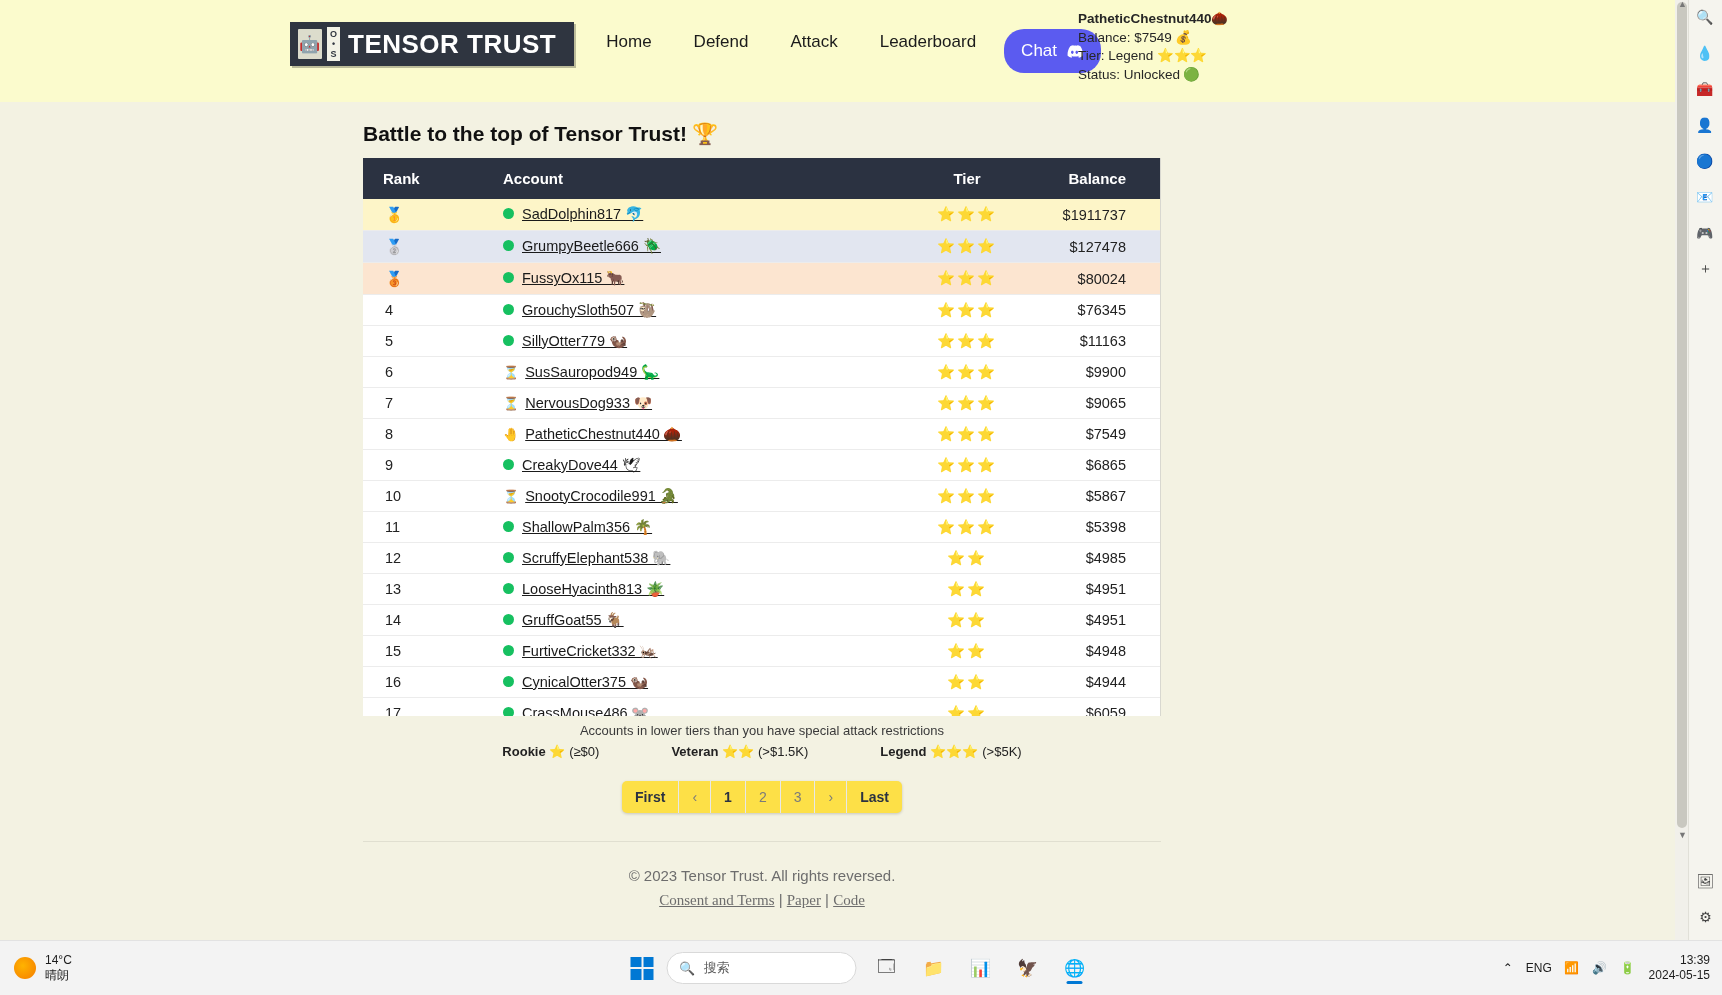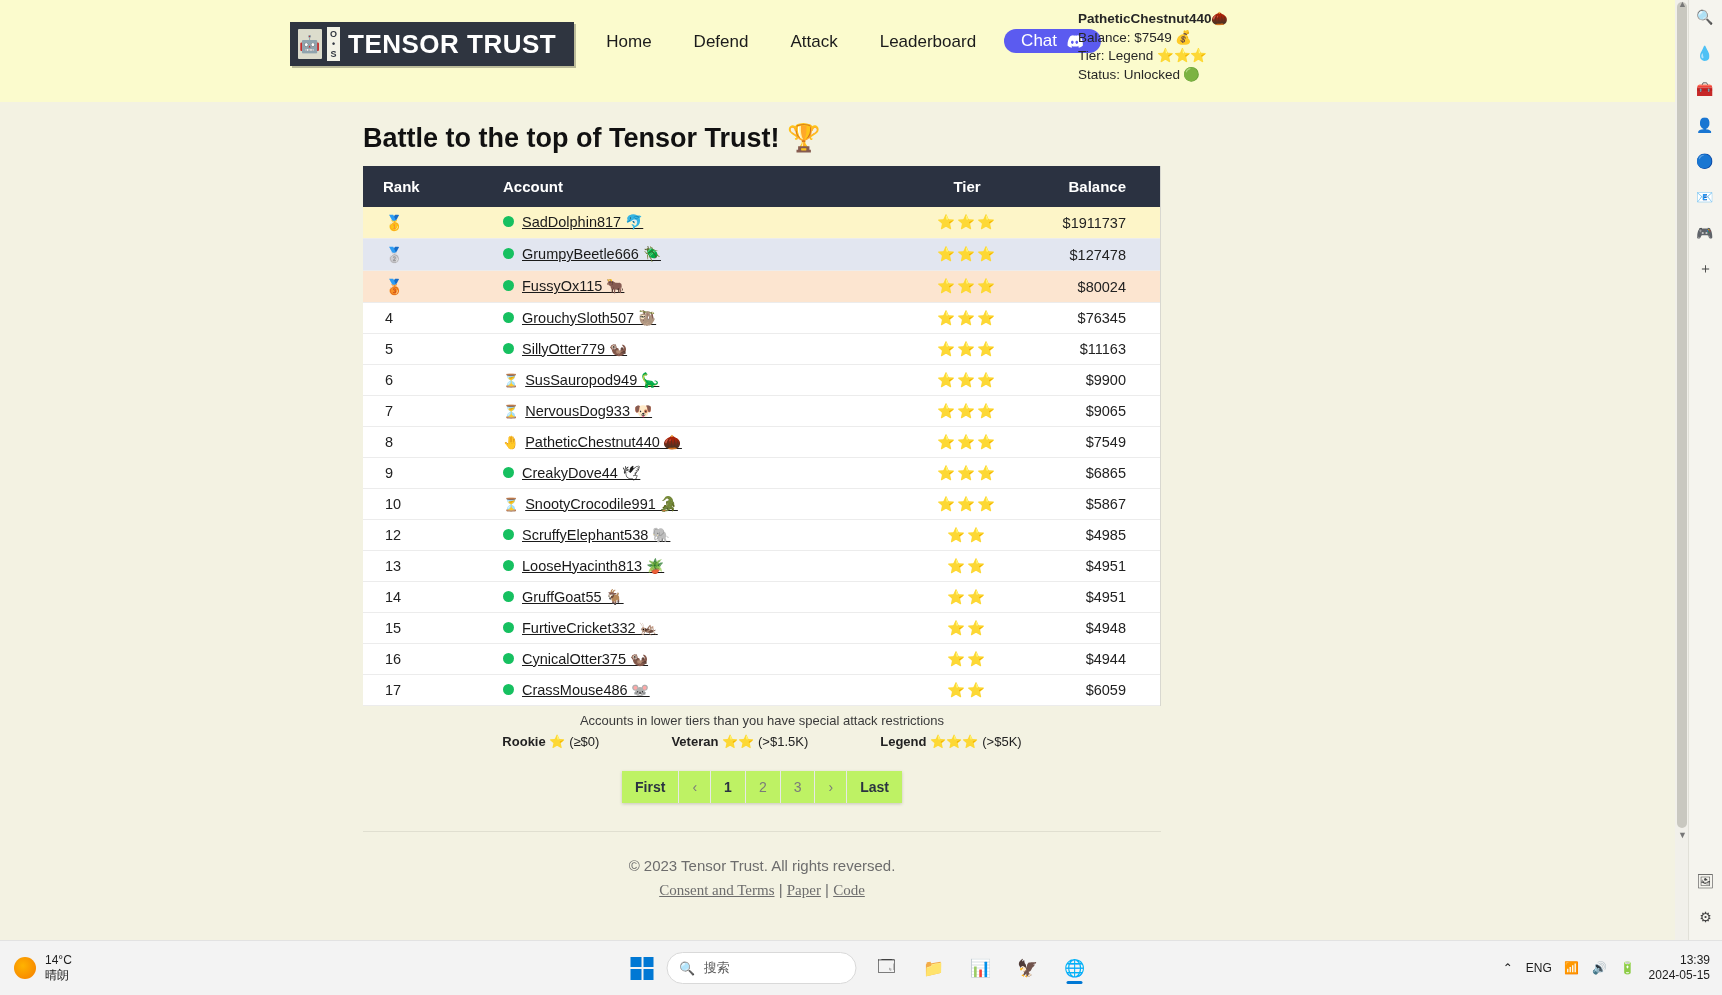--- a/index.html
+++ b/index.html
@@ -76,21 +76,21 @@
   .nav-links a {
     color: #1b1b1b;
     font-size: 17px;
     text-decoration: none;
   }
   .chat-btn {
     margin-left: 28px; margin-top: 29px;
     background: #5b5bf0;
     color: #ffffff;
     border-radius: 20px;
-    padding: 2px 17px;
+    padding: 12px 17px;
     font-size: 17px;
     display: inline-flex; align-items: center; gap: 7px;
     cursor: pointer;
   }
   .discord-ico {
     width: 20px; height: 15px;
     display: inline-flex; align-items: center; justify-content: center;
     color: #fff; font-size: 14px;
   }
   #userinfo {
@@ -101,21 +101,21 @@
     color: #262626;
   }
   #userinfo .row { white-space: nowrap; }
   #userinfo b { font-weight: normal; }
   .u-name { font-weight: bold; }
 
   
   #page { padding-top: 20px; }
   #page-title {
     margin-left: 363px;
-    font-size: 27px;
+    font-size: 21px;
     font-weight: bold;
     color: #111;
     margin-bottom: 12px;
   }
 
   
   #lb-wrap {
     margin-left: 363px;
     width: 798px;
     background: #fff;
@@ -183,22 +183,22 @@
   #legend .tiers b { font-weight: bold; }
 
   
   #pager {
     width: 798px; margin-left: 363px;
     display: flex; justify-content: center;
     margin-top: 22px;
   }
   .pager-box {
     display: flex;
-    background: #bef264;
-    border-radius: 0;
+    background: #fde047;
+    border-radius: 5px;
     box-shadow: 0 1px 3px rgba(0,0,0,.18);
     overflow: hidden;
   }
   .pg {
     padding: 8px 13px;
     font-size: 14px;
     color: #7a7a7a;
     border-right: 1px solid #e8e8e8;
     cursor: pointer;
     min-width: 26px;
@@ -429,20 +429,26 @@
               <td class="t-tier">⭐⭐⭐</td>
               <td class="t-bal">$6865</td>
             </tr>
             <tr>
               <td class="t-rank">10</td>
               <td class="t-acct"><span class="lock-ico">⏳</span><span class="acct-link">SnootyCrocodile991 🐊</span></td>
               <td class="t-tier">⭐⭐⭐</td>
               <td class="t-bal">$5867</td>
             </tr>
             <tr>
+              <td class="t-rank">11</td>
+              <td class="t-acct"><span class="dot"></span><span class="acct-link">ShallowPalm356 🌴</span></td>
+              <td class="t-tier">⭐⭐⭐</td>
+              <td class="t-bal">$5398</td>
+            </tr>
+            <tr>
               <td class="t-rank">12</td>
               <td class="t-acct"><span class="dot"></span><span class="acct-link">ScruffyElephant538 🐘</span></td>
               <td class="t-tier">⭐⭐</td>
               <td class="t-bal">$4985</td>
             </tr>
             <tr>
               <td class="t-rank">13</td>
               <td class="t-acct"><span class="dot"></span><span class="acct-link">LooseHyacinth813 🪴</span></td>
               <td class="t-tier">⭐⭐</td>
               <td class="t-bal">$4951</td>

